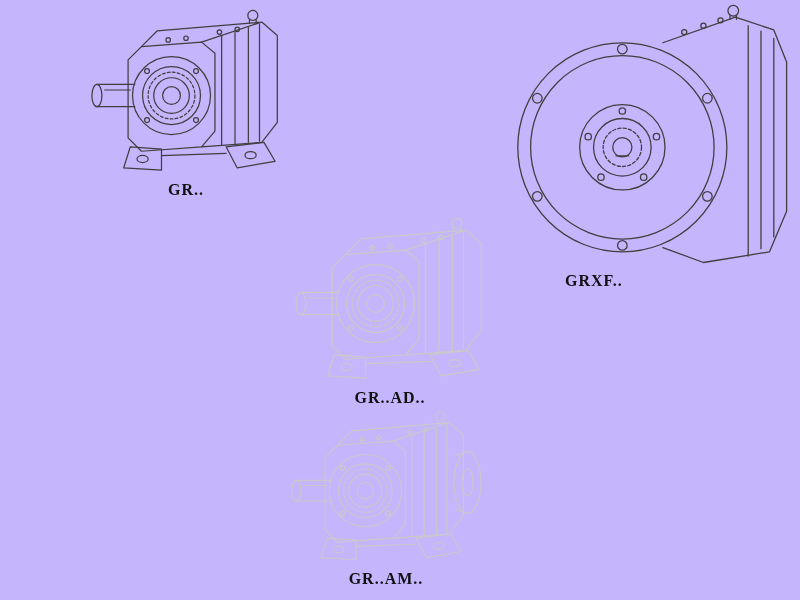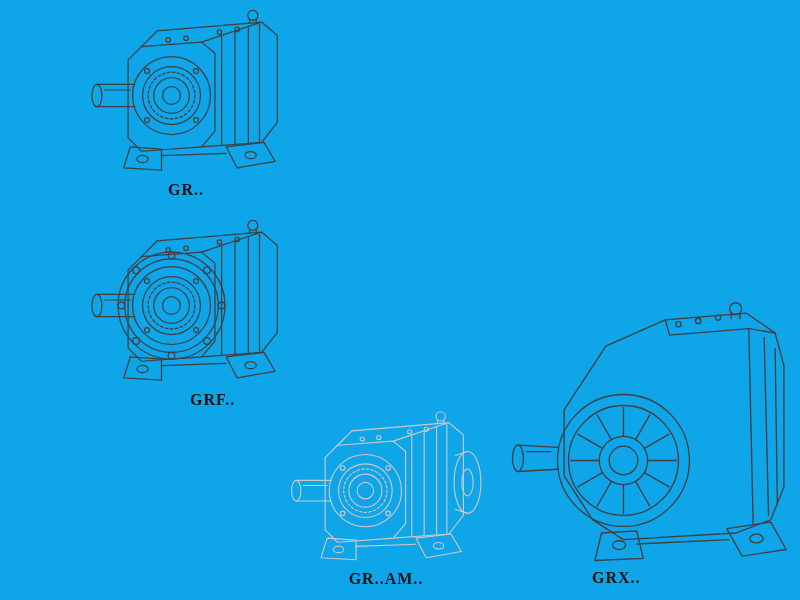--- a/index.html
+++ b/index.html
@@ -3,21 +3,21 @@
 <meta charset="utf-8">
 <style>
   * { margin: 0; padding: 0; box-sizing: border-box; }
   html, body { width: 800px; height: 600px; }
   body {
     background: #ffffff;
     font-family: "Liberation Serif", serif;
     position: relative;
     overflow: hidden;
   }
-  .canvas { position: absolute; inset: 0; background: #0ea5e9; text-align: right; }
+  .canvas { position: absolute; inset: 0; background: #c4b5fd; text-align: right; }
   .fig {
     position: absolute;
     display: flex;
     flex-direction: column;
     align-items: center;
   }
   .fig svg.drawing { display: block; }
   .cap {
     font-weight: bold;
     font-size: 16px;
@@ -143,35 +143,35 @@
   </svg>
 
   <figure class="fig" style="left:88px; top:2px; width:196px;">
     <svg class="drawing solid" viewBox="0 0 176 158" width="196" height="176">
         <use href="#unit-basic"></use>
       </svg>
     <figcaption class="cap">GR..</figcaption>
   </figure>
 
 
-
-  <figure class="fig" style="left:88px; top:212px; width:196px;">
-    <svg class="drawing solid" viewBox="0 0 176 158" width="196" height="176">
-        <use href="#unit-flange"></use>
+  <figure class="fig" style="left:505px; top:0px; width:288px;">
+    <svg class="drawing solid" viewBox="0 0 270 252" width="288" height="269">
+        <use href="#unit-grxf"></use>
       </svg>
-    <figcaption class="cap" style="align-self:flex-start; margin-left:102px;">GRF..</figcaption>
+    <figcaption class="cap" style="align-self:flex-start; margin-left:60px;">GRXF..</figcaption>
   </figure>
 
 
-  <figure class="fig" style="left:500px; top:300px; width:292px;">
-    <svg class="drawing solid" viewBox="0 0 265 242" width="292" height="266">
-        <use href="#unit-grx"></use>
+  <figure class="fig" style="left:292px; top:210px; width:196px;">
+    <svg class="drawing faded" viewBox="0 0 176 158" width="196" height="176">
+        <use href="#unit-basic"></use>
       </svg>
-    <figcaption class="cap" style="align-self:flex-start; margin-left:92px;">GRX..</figcaption>
+    <figcaption class="cap">GR..AD..</figcaption>
   </figure>
+
 
 
   <figure class="fig" style="left:288px; top:404px; width:196px;">
     <svg class="drawing faded" viewBox="0 0 190 158" width="196" height="163">
         <use href="#unit-output-flange"></use>
       </svg>
     <figcaption class="cap">GR..AM..</figcaption>
   </figure>
 
 </div>

